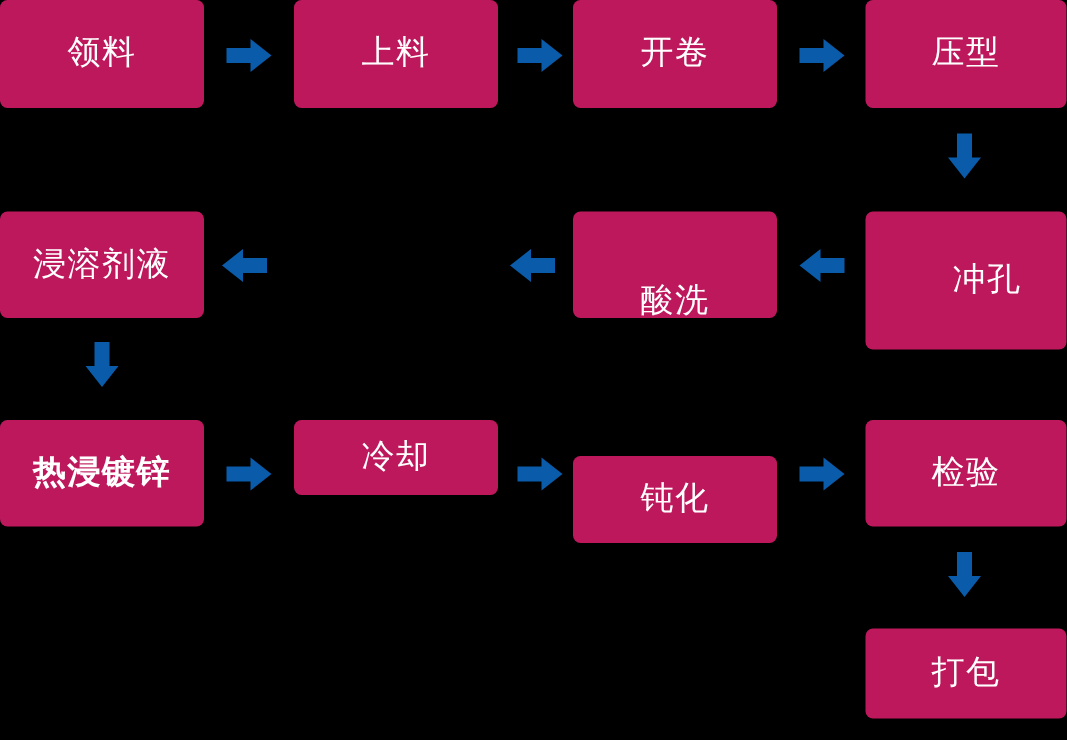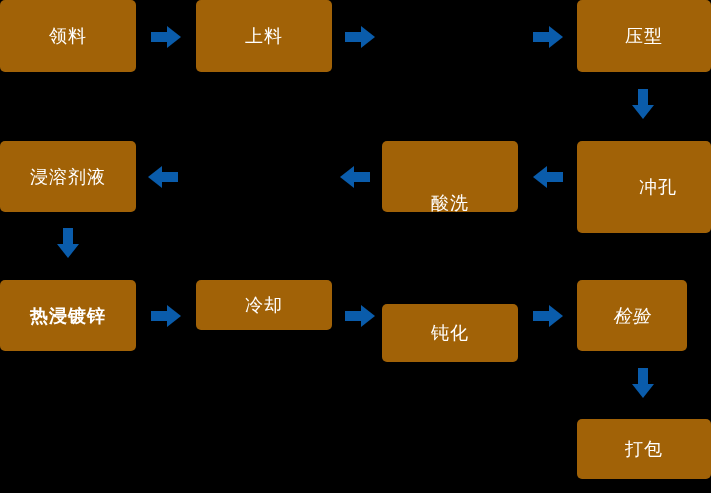--- a/index.html
+++ b/index.html
@@ -14,27 +14,27 @@
     font-family: "DejaVu Sans", "Liberation Sans", sans-serif;
   }
   #flowchart {
     position: relative;
     width: 711px;
     height: 493px;
     background: #000000;
   }
   .node {
     position: absolute;
-    background: #a16207;
+    background: #be185d;
     border-radius: 5px;
     color: #ffffff;
     display: flex;
     align-items: center;
     justify-content: center;
-    font-size: 18px;
+    font-size: 22px;
     letter-spacing: 1px;
     line-height: 1;
     box-sizing: border-box;
     -webkit-font-smoothing: antialiased;
   }
   .node-label {
     display: block;
     white-space: nowrap;
   }
   
@@ -103,20 +103,23 @@
 
   <div class="node" style="left:196px; top:0px;   width:136px; height:72px;">
     <span class="node-label">上料</span>
   </div>
 
   <div class="arrow right" style="left:345px; top:26px;">
     <span class="shaft"></span>
     <span class="head"></span>
   </div>
 
+  <div class="node" style="left:382px; top:0px;   width:136px; height:72px;">
+    <span class="node-label">开卷</span>
+  </div>
 
   <div class="arrow right" style="left:533px; top:26px;">
     <span class="shaft"></span>
     <span class="head"></span>
   </div>
 
   <div class="node" style="left:577px; top:0px;   width:134px; height:72px;">
     <span class="node-label">压型</span>
   </div>
 
@@ -178,21 +181,21 @@
 
   <div class="node" style="left:382px; top:280px; width:136px; height:58px;margin-top:24px;">
     <span class="node-label">钝化</span>
   </div>
 
   <div class="arrow right" style="left:533px; top:305px;">
     <span class="shaft"></span>
     <span class="head"></span>
   </div>
 
-  <div class="node" style="left:577px; top:280px; width:110px; height:71px;font-style:italic;">
+  <div class="node" style="left:577px; top:280px; width:134px; height:71px;">
     <span class="node-label">检验</span>
   </div>
 
   <div class="arrow down" style="left:632px; top:368px;">
     <span class="shaft"></span>
     <span class="head"></span>
   </div>
 
   <div class="node" style="left:577px; top:419px; width:134px; height:60px;">
     <span class="node-label">打包</span>

